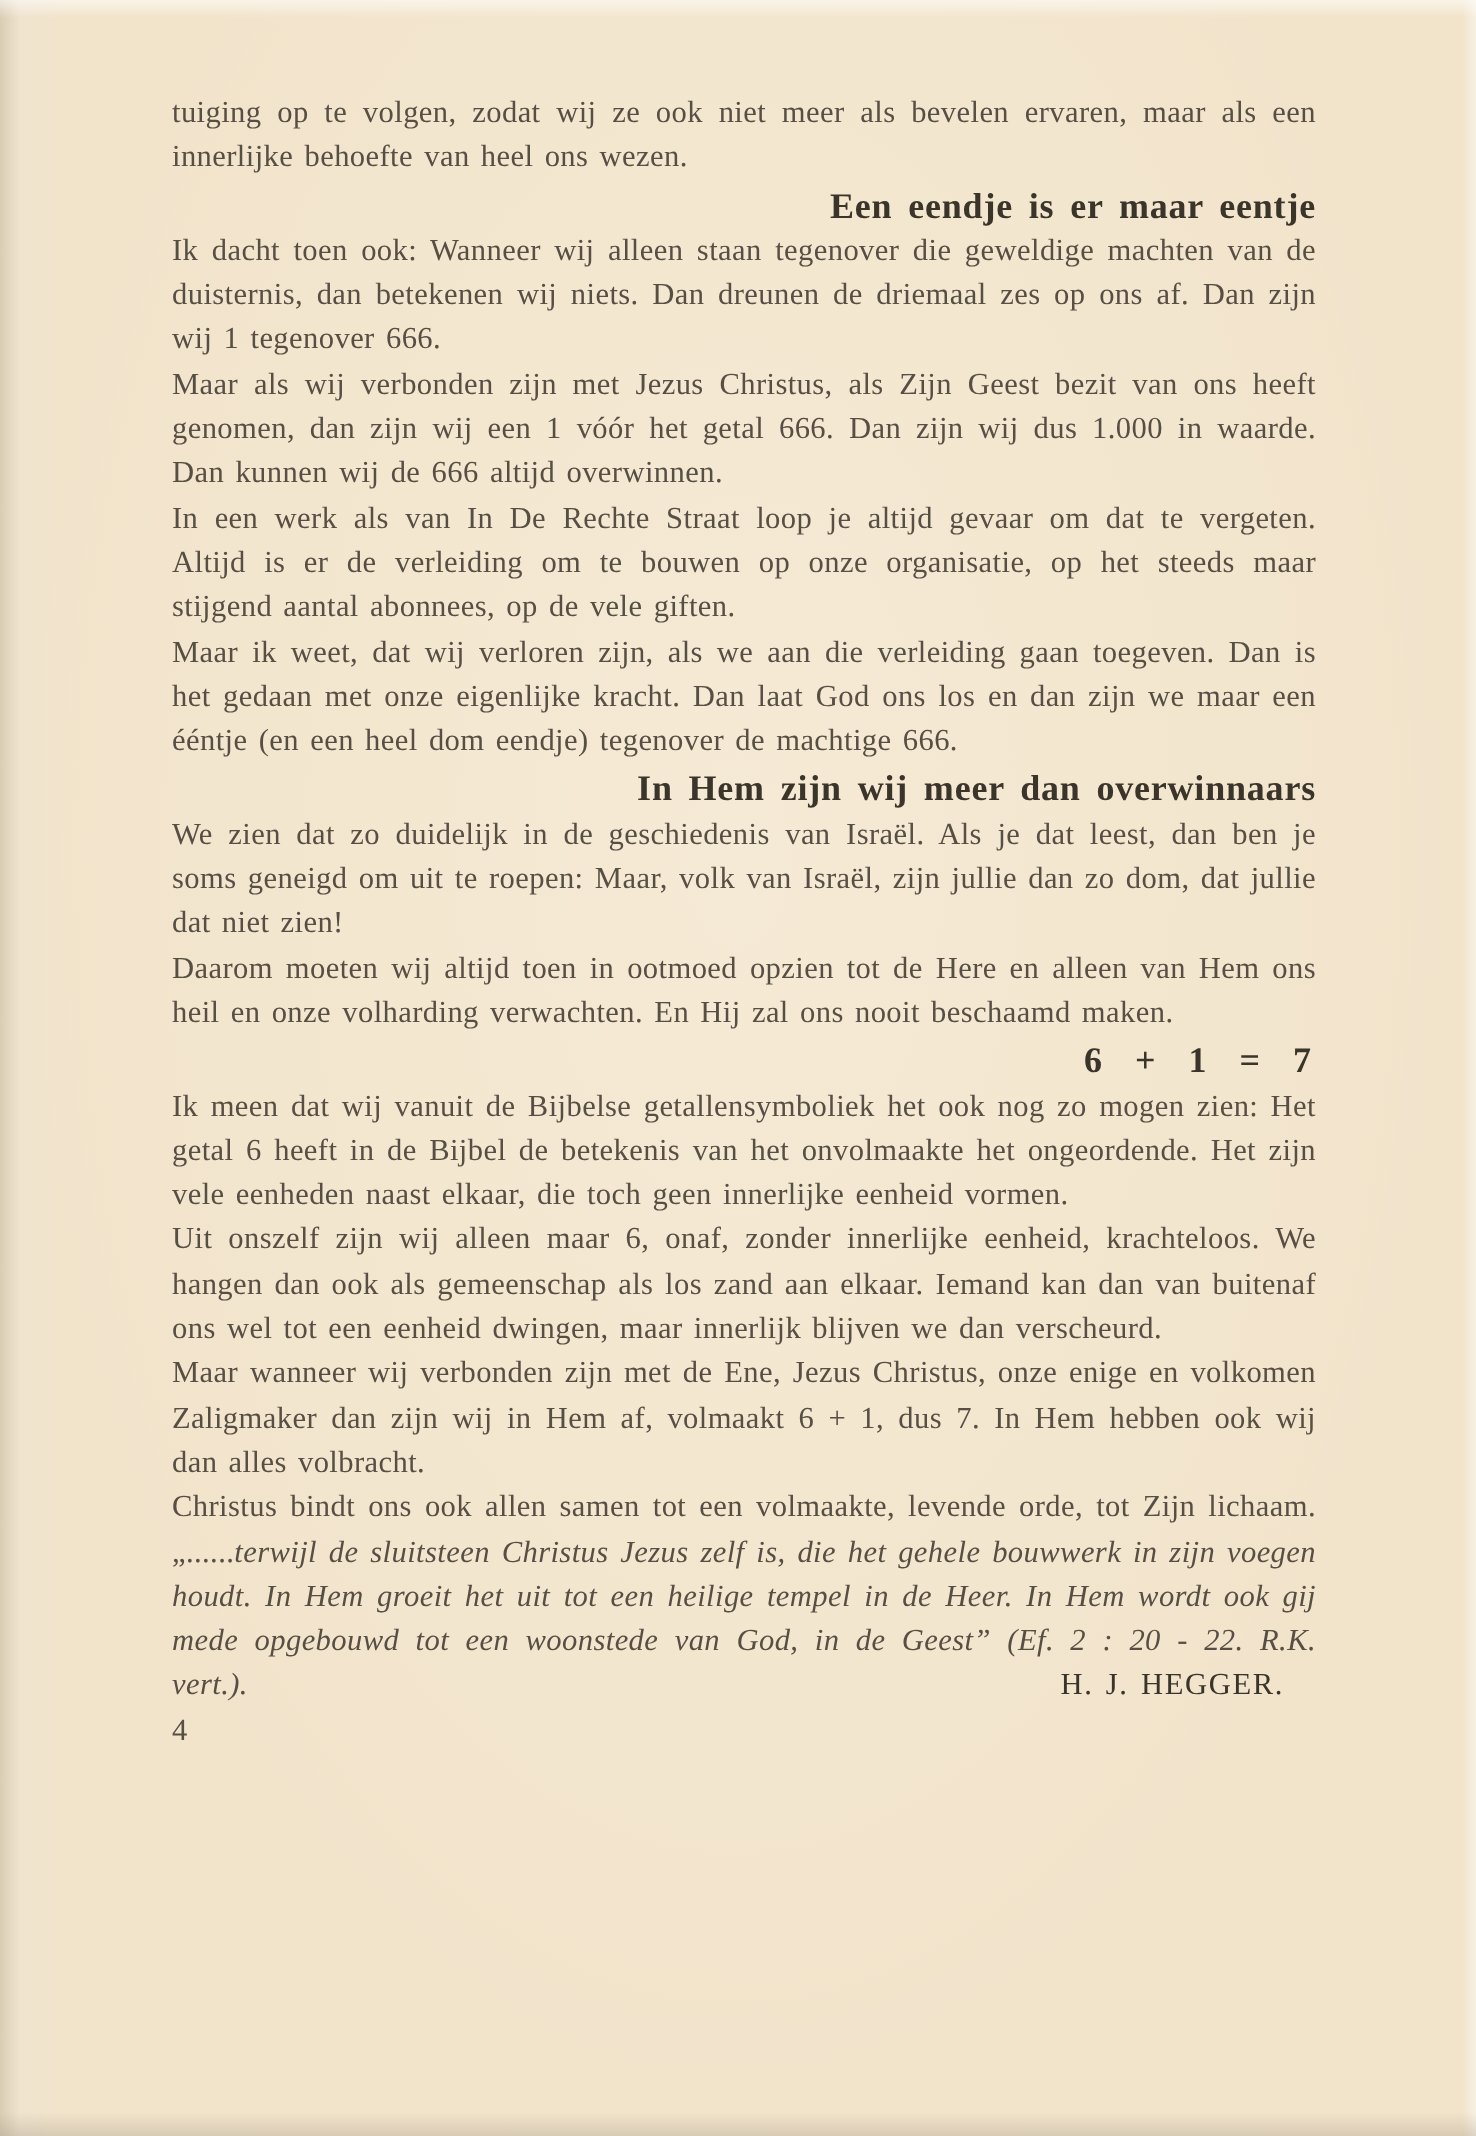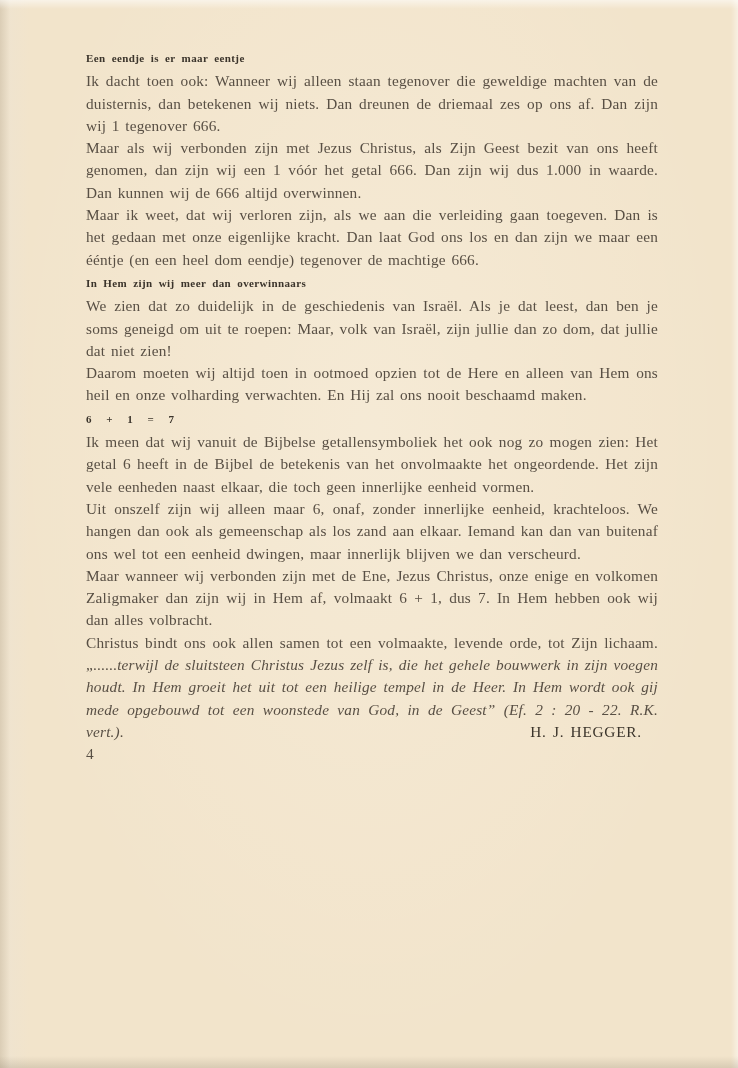--- a/index.html
+++ b/index.html
@@ -35,24 +35,24 @@
     font-size: 15.3px;
     line-height: 22.3px;
     letter-spacing: 0.2px;
   }
   .text-column p {
     margin: 0;
     text-align: justify;
     word-spacing: 1.6px;
   }
   p.heading {
-    text-align: left;
+    text-align: right;
     font-weight: bold;
     color: var(--heading-ink, #3b342b);
-    font-size: 11px;
+    font-size: 18px;
     letter-spacing: 0.4px;
     word-spacing: 3px;
     margin: 1px 0;
   }
   p.heading.spaced {
     letter-spacing: 2.5px;
     word-spacing: 7px;
   }
   p.mixed {
     position: relative;
@@ -72,23 +72,25 @@
     margin-top: 0px;
     text-align: left !important;
   }
 </style>
 </head>
 <body>
 
 <div class="scan">
   <div class="text-column">
 
+  <p class="para">tuiging op te volgen, zodat wij ze ook niet meer als bevelen ervaren, maar als een innerlijke behoefte van heel ons wezen.</p>
       <p class="heading">Een eendje is er maar eentje</p>
       <p class="para">Ik dacht toen ook: Wanneer wij alleen staan tegenover die geweldige machten van de duisternis, dan betekenen wij niets. Dan dreunen de driemaal zes op ons af. Dan zijn wij 1 tegenover 666.</p>
       <p class="para">Maar als wij verbonden zijn met Jezus Christus, als Zijn Geest bezit van ons heeft genomen, dan zijn wij een 1 vóór het getal 666. Dan zijn wij dus 1.000 in waarde. Dan kunnen wij de 666 altijd overwinnen.</p>
+      <p class="para">In een werk als van In De Rechte Straat loop je altijd gevaar om dat te vergeten. Altijd is er de verleiding om te bouwen op onze organisatie, op het steeds maar stijgend aantal abonnees, op de vele giften.</p>
       <p class="para">Maar ik weet, dat wij verloren zijn, als we aan die verleiding gaan toegeven. Dan is het gedaan met onze eigenlijke kracht. Dan laat God ons los en dan zijn we maar een ééntje (en een heel dom eendje) tegenover de machtige 666.</p>
       <p class="heading">In Hem zijn wij meer dan overwinnaars</p>
       <p class="para">We zien dat zo duidelijk in de geschiedenis van Israël. Als je dat leest, dan ben je soms geneigd om uit te roepen: Maar, volk van Israël, zijn jullie dan zo dom, dat jullie dat niet zien!</p>
       <p class="para">Daarom moeten wij altijd toen in ootmoed opzien tot de Here en alleen van Hem ons heil en onze volharding verwachten. En Hij zal ons nooit beschaamd maken.</p>
       <p class="heading spaced">6 + 1 = 7</p>
       <p class="para">Ik meen dat wij vanuit de Bijbelse getallensymboliek het ook nog zo mogen zien: Het getal 6 heeft in de Bijbel de betekenis van het onvolmaakte het ongeordende. Het zijn vele eenheden naast elkaar, die toch geen innerlijke eenheid vormen.</p>
       <p class="para">Uit onszelf zijn wij alleen maar 6, onaf, zonder innerlijke eenheid, krachteloos. We hangen dan ook als gemeenschap als los zand aan elkaar. Iemand kan dan van buitenaf ons wel tot een eenheid dwingen, maar innerlijk blijven we dan verscheurd.</p>
       <p class="para">Maar wanneer wij verbonden zijn met de Ene, Jezus Christus, onze enige en volkomen Zaligmaker dan zijn wij in Hem af, volmaakt 6 + 1, dus 7. In Hem hebben ook wij dan alles volbracht.</p>
       <p class="para mixed"><span class="roman">Christus bindt ons ook allen samen tot een volmaakte, levende orde, tot Zijn lichaam. „......</span><span class="italic">terwijl de sluitsteen Christus Jezus zelf is, die het gehele bouwwerk in zijn voegen houdt. In Hem groeit het uit tot een heilige tempel in de Heer. In Hem wordt ook gij mede opgebouwd tot een woonstede van God, in de Geest” (Ef. 2 : 20 - 22. R.K. vert.).</span><span class="signature">H. J. HEGGER.</span></p>
       <p class="page-number">4</p>

